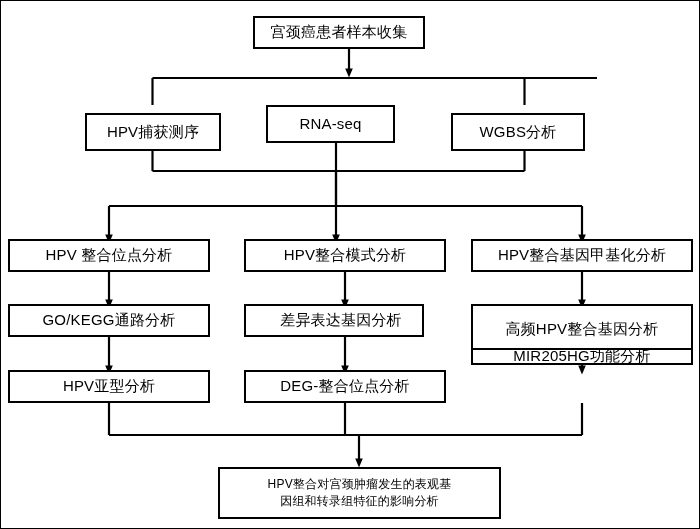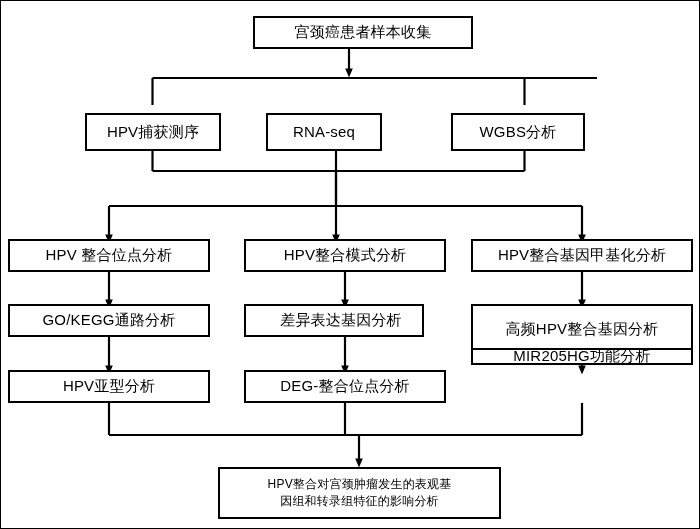--- a/index.html
+++ b/index.html
@@ -95,28 +95,28 @@
 
       <line x1="108" y1="402" x2="108" y2="434"></line>
       <line x1="344" y1="402" x2="344" y2="434"></line>
       <line x1="581" y1="402" x2="581" y2="434"></line>
       <line x1="108" y1="434" x2="581" y2="434"></line>
 
       <line x1="358" y1="434" x2="358" y2="462" marker-end="url(#arrow)"></line>
     </g>
   </svg>
 
-  <div class="node" style="left:252px; top:15px; width:220px; height:33px;">
+  <div class="node" style="left:252px; top:15px; width:172px; height:33px;">
     <span class="node-label">宫颈癌患者样本收集</span>
   </div>
 
   <div class="node" style="left:84px; top:112px; width:136px; height:38px;">
     <span class="node-label">HPV捕获测序</span>
   </div>
-  <div class="node" style="left:265px; top:104px; width:116px; height:38px;margin-top:8px;">
+  <div class="node" style="left:265px; top:104px; width:129px; height:38px;">
     <span class="node-label">RNA-seq</span>
   </div>
   <div class="node" style="left:450px; top:112px; width:134px; height:38px;">
     <span class="node-label">WGBS分析</span>
   </div>
 
   <div class="node" style="left:7px; top:238px; width:202px; height:33px;">
     <span class="node-label">HPV 整合位点分析</span>
   </div>
   <div class="node" style="left:243px; top:238px; width:202px; height:33px;">

